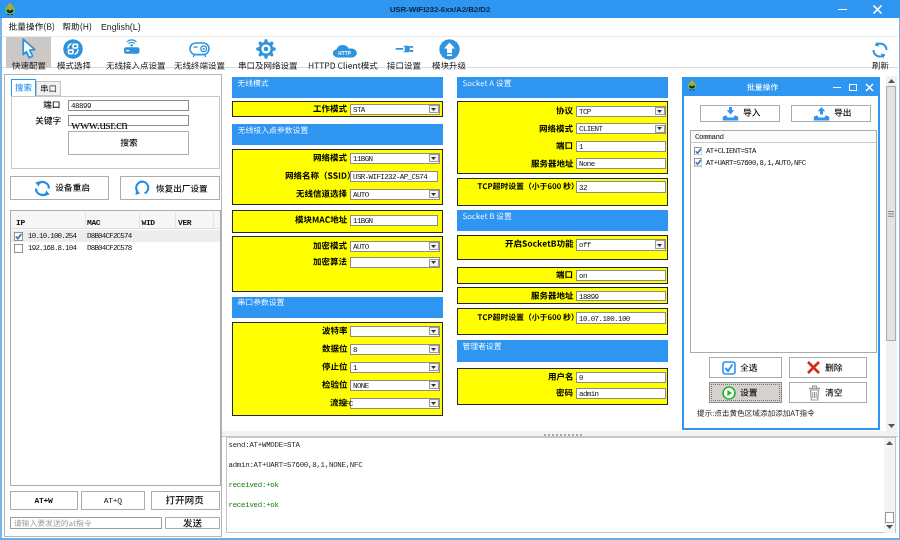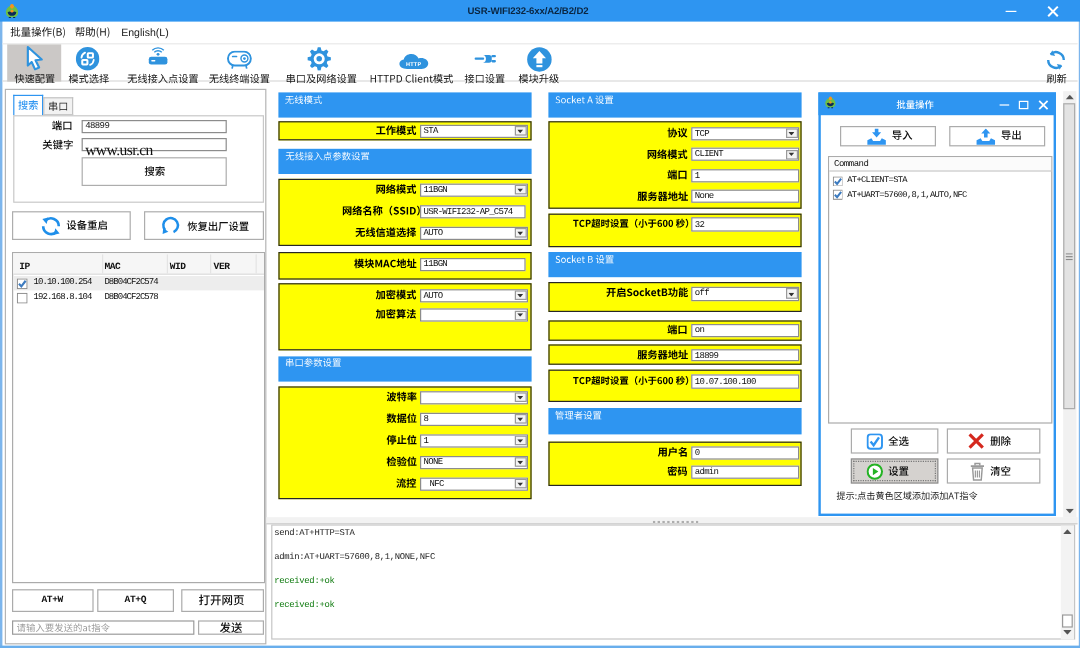--- a/index.html
+++ b/index.html
@@ -169,21 +169,21 @@
     <span style="position:absolute;left:28px;top:232px;font-family:'Liberation Mono',monospace;font-size:7.5px;color:#111;letter-spacing:-0.8px;font-weight:normal;white-space:pre;">10.10.100.254</span>
     <span style="position:absolute;left:87px;top:232px;font-family:'Liberation Mono',monospace;font-size:7.5px;color:#111;letter-spacing:-0.8px;font-weight:normal;white-space:pre;">D8B04CF2C574</span>
     <svg style="position:absolute;left:14px;top:243.5px" width="9" height="9" viewBox="0 0 10 10">
       <rect x="0.5" y="0.5" width="9" height="9" fill="#fff" stroke="#888"></rect>
     </svg>
     <span style="position:absolute;left:28px;top:244px;font-family:'Liberation Mono',monospace;font-size:7.5px;color:#111;letter-spacing:-0.8px;font-weight:normal;white-space:pre;">192.168.8.104</span>
     <span style="position:absolute;left:87px;top:244px;font-family:'Liberation Mono',monospace;font-size:7.5px;color:#111;letter-spacing:-0.8px;font-weight:normal;white-space:pre;">D8B04CF2C578</span>
     <div style="position:absolute;left:9.5px;top:491px;width:68px;height:18.5px;background:#fff;border:1px solid #ABABAB"></div>
     <span style="position:absolute;left:0px;top:495.5px;font-family:'Liberation Mono',monospace;font-size:8px;color:#111;letter-spacing:-0.3px;font-weight:bold;white-space:pre;left:9.5px;width:68px;text-align:center">AT+W</span>
     <div style="position:absolute;left:80.5px;top:491px;width:64.5px;height:18.5px;background:#fff;border:1px solid #ABABAB"></div>
-    <span style="position:absolute;left:0px;top:495.5px;font-family:'Liberation Mono',monospace;font-size:8px;color:#111;letter-spacing:-0.3px;font-weight:bold;white-space:pre;left:80.5px;width:64.5px;text-align:center">AT+Q</span>
+    <span style="position:absolute;left:0px;top:495.5px;font-family:'Liberation Mono',monospace;font-size:8px;color:#111;letter-spacing:-0.3px;font-weight:normal;white-space:pre;left:80.5px;width:64.5px;text-align:center">AT+Q</span>
     <div style="position:absolute;left:150.5px;top:491px;width:69.5px;height:18.5px;background:#fff;border:1px solid #ABABAB"></div>
     <svg style="position:absolute;left:165.4px;top:494.7px;overflow:visible" width="39" height="11" viewBox="0 -8.82 39 11.27">
       <path d="M1.8 -8.3V-6.3H0.5V-5.5H1.8V-3.5L0.4 -3.2L0.6 -2.3L1.8 -2.6V-0.3C1.8 -0.2 1.8 -0.1 1.6 -0.1C1.5 -0.1 1.1 -0.1 0.7 -0.1C0.8 0.1 0.9 0.5 1 0.7C1.6 0.7 2.1 0.7 2.4 0.6C2.7 0.4 2.8 0.2 2.8 -0.3V-2.9L4.1 -3.3L4 -4.1L2.8 -3.8V-5.5H4V-6.3H2.8V-8.3ZM4.1 -7.5V-6.6H6.8V-0.5C6.8 -0.3 6.7 -0.2 6.5 -0.2C6.3 -0.2 5.6 -0.2 4.9 -0.2C5.1 0 5.2 0.5 5.3 0.8C6.2 0.8 6.9 0.8 7.3 0.6C7.6 0.4 7.8 0.1 7.8 -0.5V-6.6H9.5V-7.5Z M16.1 -6.8V-4.2H13.5V-4.5V-6.8ZM10.3 -4.2V-3.3H12.5C12.4 -2 11.8 -0.8 10.3 0.2C10.5 0.3 10.9 0.7 11 0.9C12.8 -0.3 13.3 -1.8 13.5 -3.3H16.1V0.8H17V-3.3H19.1V-4.2H17V-6.8H18.8V-7.7H10.6V-6.8H12.6V-4.5V-4.2Z M20.4 -7.7V0.8H21.3V-0.9C21.6 -0.7 21.9 -0.5 22 -0.4C22.6 -1 23 -1.7 23.4 -2.6C23.6 -2.2 23.9 -1.9 24.1 -1.5L24.6 -2.2C24.4 -2.6 24.1 -3 23.7 -3.5C24 -4.3 24.1 -5.2 24.3 -6.2L23.4 -6.3C23.4 -5.6 23.2 -4.9 23.1 -4.4C22.7 -4.8 22.4 -5.2 22 -5.6L21.5 -5.1C21.9 -4.6 22.4 -4 22.8 -3.4C22.5 -2.4 22 -1.6 21.3 -0.9V-6.8H27.7V-0.4C27.7 -0.2 27.6 -0.1 27.4 -0.1C27.2 -0.1 26.5 -0.1 25.9 -0.1C26 0.1 26.2 0.5 26.3 0.8C27.2 0.8 27.7 0.8 28.1 0.6C28.5 0.5 28.6 0.2 28.6 -0.3V-7.7ZM24.3 -5.1C24.7 -4.6 25.2 -4 25.6 -3.4C25.2 -2.3 24.7 -1.5 24 -0.8C24.2 -0.7 24.6 -0.4 24.7 -0.3C25.3 -0.9 25.8 -1.7 26.1 -2.6C26.4 -2.1 26.7 -1.6 26.8 -1.3L27.4 -1.8C27.2 -2.3 26.9 -2.9 26.5 -3.5C26.7 -4.3 26.9 -5.2 27 -6.2L26.2 -6.2C26.1 -5.6 26 -5 25.8 -4.4C25.5 -4.8 25.2 -5.2 24.9 -5.6Z M33.8 -4.5V-2.7C33.8 -1.7 33.4 -0.6 29.9 0.1C30.1 0.3 30.3 0.6 30.4 0.8C34.2 0 34.8 -1.3 34.8 -2.7V-4.5ZM34.7 -1C35.8 -0.5 37.3 0.3 38.1 0.8L38.6 0.1C37.9 -0.4 36.3 -1.2 35.2 -1.6ZM31 -5.9V-1.3H31.9V-5H36.8V-1.3H37.7V-5.9H34.2C34.4 -6.2 34.5 -6.5 34.7 -6.9H38.6V-7.8H30.1V-6.9H33.6C33.5 -6.6 33.4 -6.2 33.3 -5.9Z" fill="#111"></path>
     </svg>
     <div style="position:absolute;left:9.5px;top:517px;width:152.5px;height:11.5px;background:#fff;border:1px solid #9B9B9B"></div>
     <svg style="position:absolute;left:12.5px;top:518.5px;overflow:visible" width="80" height="9" viewBox="0 -7.20 80 9.20">
       <path d="M0.9 -6.2C1.3 -5.8 1.8 -5.3 2 -4.9L2.5 -5.4C2.2 -5.7 1.7 -6.2 1.2 -6.5ZM0.3 -4.2V-3.6H1.5V-0.7C1.5 -0.4 1.3 -0.1 1.2 -0C1.3 0.1 1.4 0.4 1.5 0.5C1.6 0.3 1.8 0.2 3.1 -0.9C3.1 -1 3 -1.2 2.9 -1.4L2.1 -0.8V-4.2ZM4 -1.7H6.5V-1H4ZM4 -2.1V-2.7H6.5V-2.1ZM4.9 -6.7V-6.1H3.1V-5.6H4.9V-5.1H3.3V-4.7H4.9V-4.1H2.8V-3.7H7.7V-4.1H5.5V-4.7H7.2V-5.1H5.5V-5.6H7.4V-6.1H5.5V-6.7ZM3.4 -3.2V0.6H4V-0.6H6.5V-0C6.5 0.1 6.4 0.1 6.3 0.1C6.2 0.1 5.8 0.1 5.4 0.1C5.5 0.2 5.6 0.5 5.6 0.6C6.2 0.6 6.5 0.6 6.7 0.5C7 0.4 7 0.3 7 -0V-3.2Z M13.9 -3.6V-0.7H14.3V-3.6ZM14.9 -3.9V-0C14.9 0 14.9 0.1 14.8 0.1C14.7 0.1 14.3 0.1 14 0.1C14.1 0.2 14.1 0.4 14.1 0.6C14.6 0.6 14.9 0.6 15.1 0.5C15.3 0.4 15.4 0.2 15.4 -0V-3.9ZM8.6 -2.6C8.6 -2.7 8.9 -2.8 9.1 -2.8H9.8V-1.6C9.2 -1.5 8.7 -1.4 8.3 -1.3L8.5 -0.8L9.8 -1.1V0.6H10.3V-1.2L10.9 -1.4L10.9 -1.9L10.3 -1.8V-2.8H10.9V-3.3H10.3V-4.5H9.8V-3.3H9.1C9.3 -3.9 9.5 -4.5 9.6 -5.2H10.9V-5.8H9.7C9.8 -6 9.8 -6.3 9.9 -6.6L9.3 -6.7C9.3 -6.4 9.3 -6.1 9.2 -5.8H8.4V-5.2H9.1C9 -4.6 8.8 -4 8.7 -3.8C8.6 -3.4 8.5 -3.2 8.4 -3.1C8.4 -3 8.5 -2.8 8.6 -2.6ZM13.3 -6.7C12.7 -5.9 11.8 -5.1 10.8 -4.7C10.9 -4.5 11.1 -4.4 11.2 -4.2C11.4 -4.3 11.6 -4.5 11.8 -4.6V-4.3H14.8V-4.6C15 -4.5 15.2 -4.4 15.4 -4.3C15.5 -4.5 15.6 -4.6 15.8 -4.8C15 -5.1 14.2 -5.6 13.6 -6.3L13.8 -6.5ZM12 -4.8C12.5 -5.1 12.9 -5.5 13.3 -5.9C13.7 -5.4 14.1 -5.1 14.6 -4.8ZM12.9 -3.2V-2.6H11.8V-3.2ZM11.3 -3.7V0.6H11.8V-1H12.9V0C12.9 0.1 12.9 0.1 12.8 0.1C12.8 0.1 12.5 0.1 12.3 0.1C12.4 0.2 12.4 0.5 12.4 0.6C12.8 0.6 13 0.6 13.2 0.5C13.4 0.4 13.4 0.3 13.4 0V-3.7ZM11.8 -2.2H12.9V-1.5H11.8Z M18.4 -6C18.9 -5.7 19.3 -5.2 19.6 -4.7C19.1 -2.4 18.1 -0.8 16.3 0.1C16.5 0.2 16.8 0.5 16.9 0.6C18.5 -0.4 19.5 -1.8 20.1 -3.9C21 -2.3 21.6 -0.5 23.4 0.6C23.4 0.4 23.6 0 23.7 -0.1C21 -1.7 21.3 -4.7 18.7 -6.6Z M29.4 -1.9C29.1 -1.4 28.7 -1 28.3 -0.7C27.7 -0.9 27.1 -1 26.5 -1.1C26.6 -1.3 26.8 -1.6 27 -1.9ZM25 -5.2V-3.1H27.1C27 -2.9 26.8 -2.6 26.7 -2.4H24.4V-1.9H26.3C26 -1.5 25.8 -1.1 25.5 -0.8C26.2 -0.7 26.8 -0.5 27.5 -0.4C26.7 -0.1 25.7 0 24.5 0.1C24.6 0.2 24.7 0.5 24.7 0.6C26.2 0.5 27.4 0.3 28.3 -0.2C29.3 0.1 30.2 0.4 30.9 0.6L31.4 0.2C30.8 -0.1 29.9 -0.3 29 -0.6C29.4 -0.9 29.8 -1.3 30 -1.9H31.6V-2.4H27.4C27.5 -2.6 27.6 -2.8 27.7 -3L27.4 -3.1H31.1V-5.2H29.2V-5.8H31.4V-6.4H24.6V-5.8H26.7V-5.2ZM27.3 -5.8H28.6V-5.2H27.3ZM25.5 -4.7H26.7V-3.6H25.5ZM27.3 -4.7H28.6V-3.6H27.3ZM29.2 -4.7H30.5V-3.6H29.2Z M37.4 -6.3C37.7 -6 38.2 -5.4 38.4 -5.1L38.9 -5.5C38.7 -5.8 38.2 -6.2 37.8 -6.6ZM33.2 -4.2C33.2 -4.3 33.5 -4.3 34 -4.3H35.1C34.6 -2.7 33.7 -1.3 32.2 -0.5C32.4 -0.4 32.6 -0.1 32.7 0C33.7 -0.6 34.5 -1.4 35 -2.4C35.4 -1.8 35.8 -1.3 36.2 -0.9C35.6 -0.4 34.8 -0.1 33.9 0.1C34 0.3 34.2 0.5 34.2 0.7C35.1 0.4 36 0 36.7 -0.5C37.4 0 38.3 0.4 39.3 0.7C39.4 0.5 39.6 0.3 39.7 0.1C38.7 -0.1 37.9 -0.4 37.2 -0.9C37.9 -1.5 38.4 -2.3 38.8 -3.3L38.3 -3.5L38.2 -3.5H35.5C35.6 -3.7 35.7 -4 35.8 -4.3H39.4L39.4 -4.9H36C36.1 -5.4 36.2 -6 36.3 -6.6L35.6 -6.8C35.5 -6.1 35.4 -5.5 35.3 -4.9H33.8C34.1 -5.3 34.3 -5.9 34.4 -6.4L33.8 -6.5C33.6 -5.9 33.3 -5.2 33.2 -5.1C33.2 -4.9 33.1 -4.8 33 -4.8C33 -4.6 33.1 -4.3 33.2 -4.2ZM36.7 -1.2C36.2 -1.7 35.7 -2.2 35.4 -2.9H37.9C37.6 -2.2 37.2 -1.7 36.7 -1.2Z M43.3 -6.5C43.5 -6.1 43.8 -5.6 44 -5.2L44.5 -5.5C44.3 -5.8 44 -6.3 43.8 -6.7ZM40.6 -6.3C41 -5.9 41.6 -5.3 41.8 -4.9L42.3 -5.2C42.1 -5.6 41.5 -6.2 41.1 -6.6ZM46.3 -6.7C46.1 -6.3 45.8 -5.7 45.5 -5.2H42.8V-4.7H44.7V-3.7L44.7 -3.5H42.6V-3H44.6C44.5 -2.3 44 -1.5 42.6 -0.9C42.7 -0.8 42.9 -0.6 43 -0.5C44.2 -1 44.8 -1.7 45.1 -2.4C45.7 -1.7 46.5 -1 46.8 -0.5L47.3 -1C46.8 -1.5 45.9 -2.3 45.2 -2.9V-3H47.6V-3.5H45.3L45.3 -3.7V-4.7H47.3V-5.2H46.1C46.4 -5.6 46.7 -6.1 46.9 -6.5ZM42 -4H40.4V-3.4H41.4V-0.9C41 -0.8 40.6 -0.4 40.2 0.1L40.6 0.6C41 0.1 41.4 -0.4 41.6 -0.4C41.8 -0.4 42.1 -0.1 42.4 0.1C43 0.5 43.7 0.5 44.7 0.5C45.5 0.5 47 0.5 47.6 0.5C47.6 0.3 47.7 -0 47.8 -0.2C47 -0.1 45.7 -0 44.7 -0C43.8 -0 43.1 -0.1 42.6 -0.4C42.3 -0.6 42.1 -0.8 42 -0.8Z M52.4 -3.4C52.9 -2.8 53.4 -2 53.6 -1.5L54.2 -1.8C53.9 -2.3 53.3 -3.1 52.9 -3.6ZM49.9 -6.7C49.9 -6.4 49.7 -5.8 49.6 -5.4H48.7V0.4H49.2V-0.2H51.5V-5.4H50.1C50.3 -5.8 50.4 -6.2 50.6 -6.6ZM49.2 -4.9H50.9V-3.2H49.2ZM49.2 -0.7V-2.7H50.9V-0.7ZM52.8 -6.8C52.5 -5.6 52.1 -4.5 51.5 -3.8C51.7 -3.8 51.9 -3.6 52 -3.5C52.3 -3.9 52.6 -4.4 52.8 -4.9H54.8C54.8 -1.7 54.6 -0.5 54.4 -0.2C54.3 -0.1 54.2 -0.1 54 -0.1C53.8 -0.1 53.4 -0.1 52.8 -0.1C52.9 0 53 0.3 53 0.5C53.5 0.5 54 0.5 54.2 0.5C54.5 0.5 54.7 0.4 54.9 0.2C55.2 -0.2 55.3 -1.5 55.4 -5.2C55.4 -5.2 55.4 -5.5 55.4 -5.5H53C53.1 -5.8 53.3 -6.2 53.4 -6.6Z M57.7 0.1C58.3 0.1 58.8 -0.2 59.2 -0.5H59.2L59.3 0H59.9V-2.7C59.9 -3.8 59.4 -4.5 58.4 -4.5C57.7 -4.5 57 -4.1 56.7 -3.9L56.9 -3.4C57.3 -3.6 57.7 -3.8 58.2 -3.8C59 -3.8 59.1 -3.3 59.1 -2.8C57.3 -2.5 56.5 -2.1 56.5 -1.1C56.5 -0.3 57 0.1 57.7 0.1ZM57.9 -0.5C57.5 -0.5 57.2 -0.7 57.2 -1.2C57.2 -1.7 57.7 -2.1 59.1 -2.3V-1.1C58.7 -0.7 58.4 -0.5 57.9 -0.5Z M62.6 0.1C62.9 0.1 63.2 0 63.4 -0.1L63.3 -0.6C63.1 -0.5 62.9 -0.5 62.8 -0.5C62.3 -0.5 62.1 -0.8 62.1 -1.3V-3.8H63.3V-4.3H62.1V-5.6H61.5L61.4 -4.3L60.7 -4.3V-3.8H61.4V-1.3C61.4 -0.5 61.7 0.1 62.6 0.1Z M70.2 -6.2C69.6 -6 68.6 -5.7 67.6 -5.5V-6.7H67V-4.4C67 -3.7 67.3 -3.5 68.2 -3.5C68.4 -3.5 69.9 -3.5 70.1 -3.5C70.9 -3.5 71.1 -3.8 71.2 -4.9C71 -4.9 70.7 -5 70.6 -5.1C70.6 -4.2 70.5 -4.1 70.1 -4.1C69.7 -4.1 68.5 -4.1 68.3 -4.1C67.7 -4.1 67.6 -4.1 67.6 -4.4V-5C68.7 -5.2 69.9 -5.5 70.7 -5.8ZM67.6 -1.1H70.2V-0.2H67.6ZM67.6 -1.6V-2.4H70.2V-1.6ZM67 -2.9V0.6H67.6V0.3H70.2V0.6H70.8V-2.9ZM65 -6.7V-5.1H63.9V-4.5H65V-2.8L63.8 -2.5L63.9 -1.9L65 -2.2V-0.1C65 0 64.9 0.1 64.8 0.1C64.7 0.1 64.4 0.1 64 0.1C64.1 0.2 64.2 0.5 64.2 0.6C64.8 0.6 65.1 0.6 65.3 0.5C65.5 0.4 65.6 0.3 65.6 -0.1V-2.4L66.6 -2.7L66.6 -3.3L65.6 -3V-4.5H66.5V-5.1H65.6V-6.7Z M74.7 -4.5C75.2 -4.1 75.7 -3.6 75.9 -3.2L76.4 -3.6C76.1 -4 75.6 -4.5 75.2 -4.8ZM72.9 -3V-2.4H77.2C76.8 -2 76.2 -1.4 75.6 -0.9C75.2 -1.1 74.8 -1.4 74.4 -1.6L74 -1.2C74.9 -0.7 76 0.2 76.6 0.7L77 0.2C76.8 -0 76.5 -0.3 76.1 -0.5C76.9 -1.3 77.8 -2.2 78.4 -2.8L77.9 -3.1L77.8 -3ZM75.6 -6.8C74.8 -5.6 73.3 -4.5 71.8 -3.9C72 -3.8 72.1 -3.6 72.2 -3.4C73.4 -4 74.6 -4.8 75.6 -5.8C76.5 -4.8 77.8 -3.9 78.9 -3.4C79 -3.6 79.2 -3.9 79.3 -4C78.2 -4.4 76.8 -5.3 75.9 -6.2L76.1 -6.5Z" fill="#9A9A9A"></path>
     </svg>
     <div style="position:absolute;left:165px;top:516.5px;width:55px;height:12.5px;background:#fff;border:1px solid #ABABAB"></div>
     <svg style="position:absolute;left:182.5px;top:517.7px;overflow:visible" width="19" height="11" viewBox="0 -8.55 19 10.93">
@@ -296,21 +296,21 @@
     </svg>
     <span style="position:absolute;left:353px;top:381.8px;font-family:'Liberation Mono',monospace;font-size:7.5px;color:#111;letter-spacing:-0.6px;font-weight:normal;white-space:pre;">NONE</span>
     <svg style="position:absolute;left:330.0px;top:398.0px;overflow:visible" width="17" height="10" viewBox="0 -7.65 17 9.78">
       <path d="M4.8 -3V0.4H5.7V-3ZM3.4 -3V-2.2C3.4 -1.5 3.2 -0.6 2.3 0.1C2.5 0.2 2.8 0.5 3 0.7C4.1 -0.1 4.3 -1.3 4.3 -2.2V-3ZM6.2 -3V-0.5C6.2 0.1 6.3 0.3 6.4 0.4C6.6 0.5 6.8 0.6 7 0.6C7.1 0.6 7.3 0.6 7.4 0.6C7.6 0.6 7.8 0.6 7.9 0.5C8 0.4 8.1 0.3 8.2 0.1C8.3 -0.1 8.3 -0.5 8.3 -0.9C8.1 -1 7.8 -1.1 7.6 -1.3C7.6 -0.9 7.6 -0.6 7.6 -0.4C7.6 -0.3 7.5 -0.3 7.5 -0.2C7.5 -0.2 7.5 -0.2 7.4 -0.2C7.4 -0.2 7.3 -0.2 7.3 -0.2C7.2 -0.2 7.2 -0.2 7.2 -0.2C7.2 -0.3 7.2 -0.3 7.2 -0.5V-3ZM0.6 -6.4C1.1 -6.1 1.8 -5.7 2.1 -5.4L2.7 -6.2C2.4 -6.5 1.7 -6.9 1.2 -7.1ZM0.3 -4C0.8 -3.8 1.5 -3.4 1.9 -3.1L2.4 -3.9C2.1 -4.2 1.3 -4.6 0.8 -4.8ZM0.4 -0 1.3 0.7C1.8 -0.2 2.3 -1.1 2.8 -2L2 -2.7C1.5 -1.7 0.9 -0.7 0.4 -0ZM4.7 -7C4.8 -6.8 4.9 -6.5 5 -6.2H2.8V-5.3H4.2C3.9 -4.9 3.6 -4.6 3.5 -4.4C3.3 -4.3 3 -4.2 2.8 -4.2C2.9 -4 3 -3.5 3.1 -3.2C3.4 -3.3 3.8 -3.4 7 -3.6C7.2 -3.4 7.3 -3.2 7.4 -3.1L8.2 -3.6C7.9 -4.1 7.4 -4.8 6.9 -5.3H8.1V-6.2H6C5.9 -6.5 5.8 -6.9 5.6 -7.2ZM6 -4.9 6.4 -4.4 4.6 -4.3C4.8 -4.6 5.1 -5 5.3 -5.3H6.6Z M14.2 -4.5C14.8 -4 15.5 -3.4 15.9 -3L16.5 -3.7C16.1 -4.1 15.3 -4.7 14.8 -5.1ZM9.7 -7.2V-5.7H8.8V-4.8H9.7V-3L8.7 -2.7L8.9 -1.7L9.7 -2V-0.5C9.7 -0.3 9.7 -0.3 9.6 -0.3C9.5 -0.3 9.2 -0.3 8.8 -0.3C9 -0 9.1 0.4 9.1 0.6C9.7 0.6 10 0.6 10.3 0.4C10.5 0.3 10.6 0 10.6 -0.4V-2.3L11.5 -2.6L11.3 -3.5L10.6 -3.3V-4.8H11.3V-5.7H10.6V-7.2ZM13.1 -5C12.7 -4.5 12.1 -4.1 11.6 -3.7C11.7 -3.6 12 -3.2 12.1 -3H11.9V-2.1H13.5V-0.4H11.3V0.5H16.8V-0.4H14.5V-2.1H16.1V-3H12.2C12.8 -3.4 13.5 -4.1 13.9 -4.7ZM13.3 -7C13.4 -6.8 13.5 -6.5 13.6 -6.3H11.6V-4.7H12.5V-5.4H15.7V-4.7H16.6V-6.3H14.7C14.6 -6.5 14.4 -7 14.3 -7.3Z" fill="#000"></path>
     </svg>
     <div style="position:absolute;left:350px;top:397.7px;width:90px;height:11px;background:#fff;border:1px solid #8C8C8C"></div>
     <div style="position:absolute;left:429.0px;top:399.2px;width:9.5px;height:8px;background:#F4F4F4;border:1px solid #9A9A9A"></div>
     <svg style="position:absolute;left:431.2px;top:402.0px" width="5" height="3" viewBox="0 0 5 3">
       <path d="M0 0 L5 0 L2.5 3 Z" fill="#333"></path>
     </svg>
-    <span style="position:absolute;left:358px;top:399.8px;font-family:'Liberation Mono',monospace;font-size:7.5px;color:#111;letter-spacing:-0.6px;font-weight:normal;white-space:pre;">NFC</span>
+    <span style="position:absolute;left:341px;top:399.8px;font-family:'Liberation Mono',monospace;font-size:7.5px;color:#111;letter-spacing:-0.6px;font-weight:normal;white-space:pre;">NFC</span>
     <div style="position:absolute;left:457px;top:77px;width:211px;height:21px;background:#2E95F1"></div>
     <svg style="position:absolute;left:461.5px;top:78.7px;overflow:visible" width="50" height="9" viewBox="0 -7.20 50 9.20">
       <path d="M2.4 0.1C3.7 0.1 4.4 -0.6 4.4 -1.6C4.4 -2.4 3.9 -2.8 3.2 -3.1L2.4 -3.5C1.9 -3.7 1.4 -3.9 1.4 -4.5C1.4 -5 1.8 -5.3 2.5 -5.3C3 -5.3 3.5 -5.1 3.8 -4.8L4.2 -5.2C3.8 -5.7 3.2 -6 2.5 -6C1.4 -6 0.7 -5.3 0.7 -4.4C0.7 -3.6 1.3 -3.1 1.8 -2.9L2.7 -2.5C3.2 -2.3 3.7 -2.1 3.7 -1.5C3.7 -0.9 3.2 -0.5 2.4 -0.5C1.8 -0.5 1.2 -0.8 0.8 -1.3L0.4 -0.8C0.9 -0.2 1.6 0.1 2.4 0.1Z M7.2 0.1C8.3 0.1 9.2 -0.7 9.2 -2.2C9.2 -3.6 8.3 -4.5 7.2 -4.5C6.1 -4.5 5.2 -3.6 5.2 -2.2C5.2 -0.7 6.1 0.1 7.2 0.1ZM7.2 -0.5C6.4 -0.5 5.9 -1.2 5.9 -2.2C5.9 -3.2 6.4 -3.8 7.2 -3.8C7.9 -3.8 8.5 -3.2 8.5 -2.2C8.5 -1.2 7.9 -0.5 7.2 -0.5Z M12.1 0.1C12.6 0.1 13.1 -0.1 13.5 -0.4L13.2 -0.9C12.9 -0.7 12.5 -0.5 12.1 -0.5C11.3 -0.5 10.8 -1.2 10.8 -2.2C10.8 -3.2 11.4 -3.8 12.2 -3.8C12.5 -3.8 12.8 -3.7 13 -3.5L13.4 -3.9C13.1 -4.2 12.7 -4.5 12.1 -4.5C11 -4.5 10 -3.6 10 -2.2C10 -0.7 10.9 0.1 12.1 0.1Z M14.4 0H15.2V-1.1L16 -2.1L17.2 0H18L16.4 -2.6L17.8 -4.3H17L15.2 -2.1H15.2V-6.4H14.4Z M20.6 0.1C21.2 0.1 21.7 -0.1 22 -0.3L21.8 -0.8C21.4 -0.6 21.1 -0.5 20.7 -0.5C19.9 -0.5 19.3 -1.1 19.2 -2H22.2C22.2 -2.1 22.2 -2.3 22.2 -2.4C22.2 -3.7 21.6 -4.5 20.5 -4.5C19.5 -4.5 18.5 -3.6 18.5 -2.2C18.5 -0.7 19.4 0.1 20.6 0.1ZM19.2 -2.5C19.3 -3.4 19.9 -3.9 20.5 -3.9C21.2 -3.9 21.6 -3.4 21.6 -2.5Z M24.6 0.1C24.9 0.1 25.2 0 25.4 -0.1L25.3 -0.6C25.2 -0.5 25 -0.5 24.8 -0.5C24.3 -0.5 24.1 -0.8 24.1 -1.3V-3.8H25.3V-4.3H24.1V-5.6H23.5L23.4 -4.3L22.8 -4.3V-3.8H23.4V-1.3C23.4 -0.5 23.7 0.1 24.6 0.1Z M27.4 0H28.1L28.7 -1.8H30.8L31.4 0H32.2L30.2 -5.9H29.4ZM28.9 -2.4 29.2 -3.3C29.4 -3.9 29.6 -4.6 29.8 -5.3H29.8C30 -4.6 30.2 -3.9 30.4 -3.3L30.7 -2.4Z M35 -6.2C35.4 -5.8 35.9 -5.3 36.2 -5L36.6 -5.4C36.3 -5.7 35.8 -6.2 35.4 -6.6ZM34.4 -4.2V-3.6H35.5V-0.8C35.5 -0.4 35.2 -0.1 35.1 -0C35.2 0.1 35.4 0.3 35.4 0.5C35.5 0.3 35.7 0.2 37.2 -0.9C37.1 -1 37 -1.2 37 -1.4L36.1 -0.8V-4.2ZM37.9 -6.4V-5.5C37.9 -5 37.8 -4.3 36.7 -3.8C36.8 -3.7 37 -3.5 37.1 -3.4C38.2 -3.9 38.5 -4.8 38.5 -5.5V-5.9H39.9V-4.6C39.9 -4 40 -3.8 40.6 -3.8C40.7 -3.8 41.1 -3.8 41.2 -3.8C41.4 -3.8 41.5 -3.8 41.6 -3.8C41.6 -3.9 41.6 -4.2 41.6 -4.3C41.5 -4.3 41.3 -4.3 41.2 -4.3C41.1 -4.3 40.7 -4.3 40.6 -4.3C40.5 -4.3 40.5 -4.3 40.5 -4.6V-6.4ZM40.4 -2.6C40.2 -2 39.7 -1.5 39.2 -1C38.7 -1.5 38.2 -2 38 -2.6ZM37.1 -3.2V-2.6H37.5L37.4 -2.6C37.7 -1.8 38.2 -1.2 38.7 -0.7C38.1 -0.3 37.4 -0 36.7 0.1C36.8 0.2 37 0.5 37 0.6C37.8 0.4 38.5 0.1 39.2 -0.3C39.8 0.1 40.5 0.5 41.3 0.7C41.4 0.5 41.6 0.3 41.7 0.1C40.9 -0 40.3 -0.3 39.7 -0.7C40.4 -1.3 40.9 -2 41.2 -3L40.8 -3.2L40.7 -3.2Z M47.2 -6H48.6V-5.3H47.2ZM45.3 -6H46.7V-5.3H45.3ZM43.5 -6H44.8V-5.3H43.5ZM43.5 -3.4V-0H42.5V0.4H49.6V-0H48.5V-3.4H46L46.1 -3.9H49.4V-4.4H46.2L46.3 -4.8H49.2V-6.4H42.9V-4.8H45.6L45.6 -4.4H42.6V-3.9H45.5L45.4 -3.4ZM44.1 -0V-0.5H47.9V-0ZM44.1 -2.2H47.9V-1.7H44.1ZM44.1 -2.6V-3H47.9V-2.6ZM44.1 -1.4H47.9V-0.9H44.1Z" fill="#fff"></path>
     </svg>
     <div style="position:absolute;left:457px;top:101px;width:211px;height:72.5px;background:#FFFF00;border:1px solid #262626"></div>
     <svg style="position:absolute;left:556.0px;top:106.0px;overflow:visible" width="17" height="10" viewBox="0 -7.65 17 9.78">
       <path d="M3.1 -4.1C2.9 -3.3 2.7 -2.5 2.3 -2C2.5 -1.9 2.9 -1.7 3.1 -1.5C3.5 -2.1 3.8 -3 4 -3.9ZM1.2 -7.2V-5.2H0.3V-4.3H1.2V0.8H2.1V-4.3H2.9V-5.2H2.1V-7.2ZM4.5 -7.2V-5.6H3.2V-4.7H4.4C4.4 -3.1 4 -1.3 2.4 0.1C2.6 0.2 3 0.6 3.1 0.8C5 -0.8 5.3 -2.9 5.4 -4.7H6.2C6.1 -1.8 6.1 -0.7 5.9 -0.4C5.8 -0.3 5.7 -0.3 5.6 -0.3C5.4 -0.3 5 -0.3 4.6 -0.3C4.8 -0 4.9 0.4 4.9 0.7C5.3 0.7 5.8 0.7 6 0.6C6.3 0.6 6.5 0.5 6.7 0.2C7 -0.1 7.1 -1 7.1 -3.2C7.3 -2.5 7.4 -1.8 7.5 -1.3L8.4 -1.6C8.3 -2.2 8 -3.2 7.8 -4L7.2 -3.9L7.2 -5.2C7.2 -5.3 7.2 -5.6 7.2 -5.6H5.4V-7.2Z M13 -6.8C13.3 -6.2 13.6 -5.4 13.7 -4.9L14.6 -5.3C14.5 -5.8 14.2 -6.6 13.8 -7.2ZM9.3 -6.5C9.6 -6.1 10.1 -5.5 10.2 -5.1L11 -5.7C10.8 -6.1 10.4 -6.7 10 -7.1ZM15.3 -6.6C15.1 -5.1 14.7 -3.6 14 -2.4C13.2 -3.5 12.8 -4.9 12.5 -6.6L11.5 -6.4C11.9 -4.4 12.4 -2.8 13.3 -1.5C12.7 -0.9 12 -0.4 11.2 0C11.3 0.2 11.6 0.6 11.7 0.9C12.6 0.5 13.4 -0.1 13.9 -0.7C14.5 -0.1 15.3 0.4 16.2 0.8C16.3 0.5 16.7 0.1 16.9 -0.1C16 -0.4 15.2 -0.9 14.6 -1.5C15.6 -2.9 16.1 -4.6 16.4 -6.5ZM8.8 -4.6V-3.6H9.8V-1.1C9.8 -0.6 9.6 -0.3 9.4 -0.1C9.6 0.1 9.9 0.4 10 0.6C10.1 0.4 10.4 0.2 12 -1C11.9 -1.2 11.8 -1.6 11.7 -1.9L10.8 -1.3V-4.6Z" fill="#000"></path>
     </svg>
     <div style="position:absolute;left:576px;top:105.5px;width:90px;height:11px;background:#fff;border:1px solid #8C8C8C"></div>
     <div style="position:absolute;left:655.0px;top:107.0px;width:9.5px;height:8px;background:#F4F4F4;border:1px solid #9A9A9A"></div>
@@ -400,21 +400,21 @@
         <rect x="16" y="0" width="2" height="2"></rect>
         <rect x="20" y="0" width="2" height="2"></rect>
         <rect x="24" y="0" width="2" height="2"></rect>
         <rect x="28" y="0" width="2" height="2"></rect>
         <rect x="32" y="0" width="2" height="2"></rect>
         <rect x="36" y="0" width="2" height="2"></rect>
       </g>
     </svg>
     <div style="position:absolute;left:222px;top:435.5px;width:676px;height:1px;background:#C9C9C9"></div>
     <div style="position:absolute;left:226px;top:436.5px;width:669.5px;height:96.5px;background:#fff;border:1px solid #C5C5C5"></div>
-    <span style="position:absolute;left:228.5px;top:441.3px;font-family:'Liberation Mono',monospace;font-size:7.4px;color:#1d1d1d;letter-spacing:-0.25px;font-weight:normal;white-space:pre;">send:AT+HTTP=STA</span>
+    <span style="position:absolute;left:228.5px;top:441.3px;font-family:'Liberation Mono',monospace;font-size:7.4px;color:#1d1d1d;letter-spacing:-0.25px;font-weight:normal;white-space:pre;">send:AT+WMODE=STA</span>
     <span style="position:absolute;left:228.5px;top:461px;font-family:'Liberation Mono',monospace;font-size:7.4px;color:#1d1d1d;letter-spacing:-0.25px;font-weight:normal;white-space:pre;">admin:AT+UART=57600,8,1,NONE,NFC</span>
     <span style="position:absolute;left:228.5px;top:480.8px;font-family:'Liberation Mono',monospace;font-size:7.4px;color:#0E7A0E;letter-spacing:-0.25px;font-weight:normal;white-space:pre;">received:+ok</span>
     <span style="position:absolute;left:228.5px;top:500.6px;font-family:'Liberation Mono',monospace;font-size:7.4px;color:#0E7A0E;letter-spacing:-0.25px;font-weight:normal;white-space:pre;">received:+ok</span>
     <div style="position:absolute;left:883.5px;top:437.5px;width:11px;height:95px;background:#F3F3F3"></div>
     <svg style="position:absolute;left:886px;top:441px" width="7" height="4" viewBox="0 0 7 4">
       <path d="M0 4 L7 4 L3.5 0 Z" fill="#555"></path>
     </svg>
     <div style="position:absolute;left:884.5px;top:511.5px;width:9px;height:11px;background:#fff;border:1px solid #999"></div>
     <svg style="position:absolute;left:886px;top:525px" width="7" height="4" viewBox="0 0 7 4">
       <path d="M0 0 L7 0 L3.5 4 Z" fill="#555"></path>

